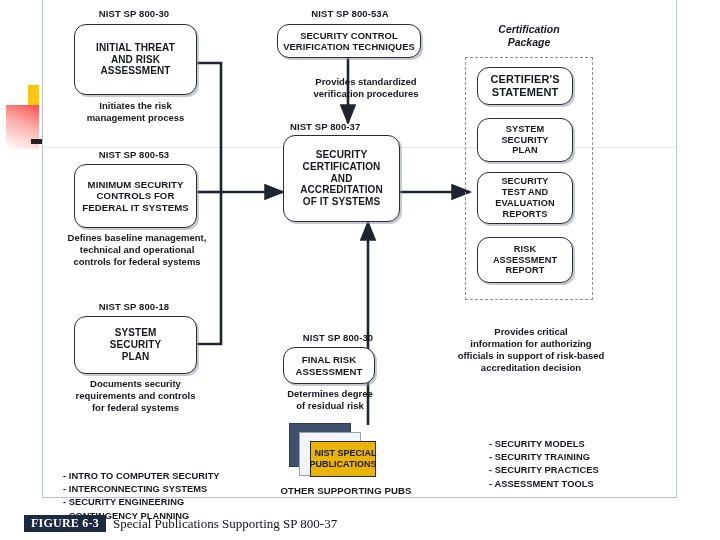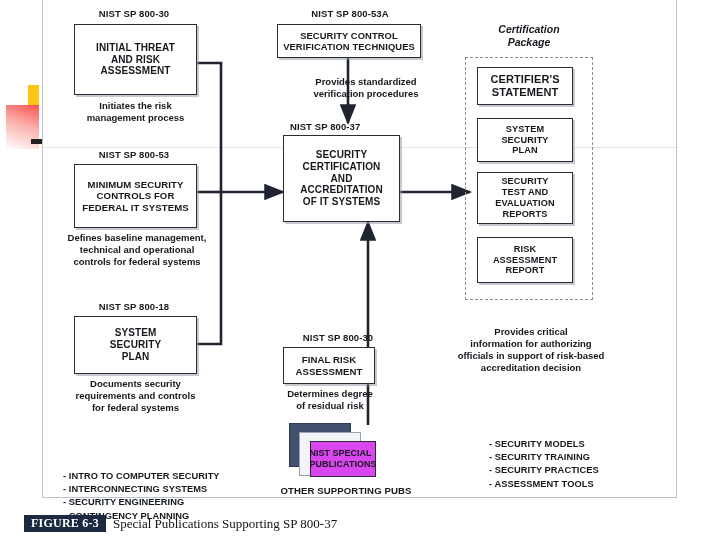--- a/index.html
+++ b/index.html
@@ -79,20 +79,21 @@
     justify-content: center;
     text-align: center;
     color: #16181d;
     font-weight: 700;
     letter-spacing: 0.01em;
     line-height: 1.18;
     text-transform: uppercase;
   }
   .node.shadowed {
     box-shadow: 2px 2px 0 0 rgba(150,158,170,0.55);
+    border-radius: 12px;
   }
   .cap {
     position: absolute;
     text-align: center;
     color: #16181d;
     font-weight: 700;
     font-size: 9.5px;
     line-height: 1.15;
     letter-spacing: 0.01em;
   }
@@ -148,26 +149,26 @@
     position: absolute;
     left: 10px; top: 9px;
     width: 60px; height: 42px;
     background: #f2f4f7;
     border: 1px solid #9aa3b2;
   }
   .stack-front {
     position: absolute;
     left: 21px; top: 18px;
     width: 64px; height: 34px;
-    background: #d946ef;
+    background: #eab308;
     border: 1.3px solid #2b2b33;
     display: flex;
     align-items: center;
     justify-content: center;
-    text-align: left;
+    text-align: right;
     font-weight: 700;
     font-size: 9px;
     line-height: 1.2;
     color: #16181d;
     text-transform: uppercase;
   }
 
   svg.wires {
     position: absolute;
     left: 0; top: 0;

